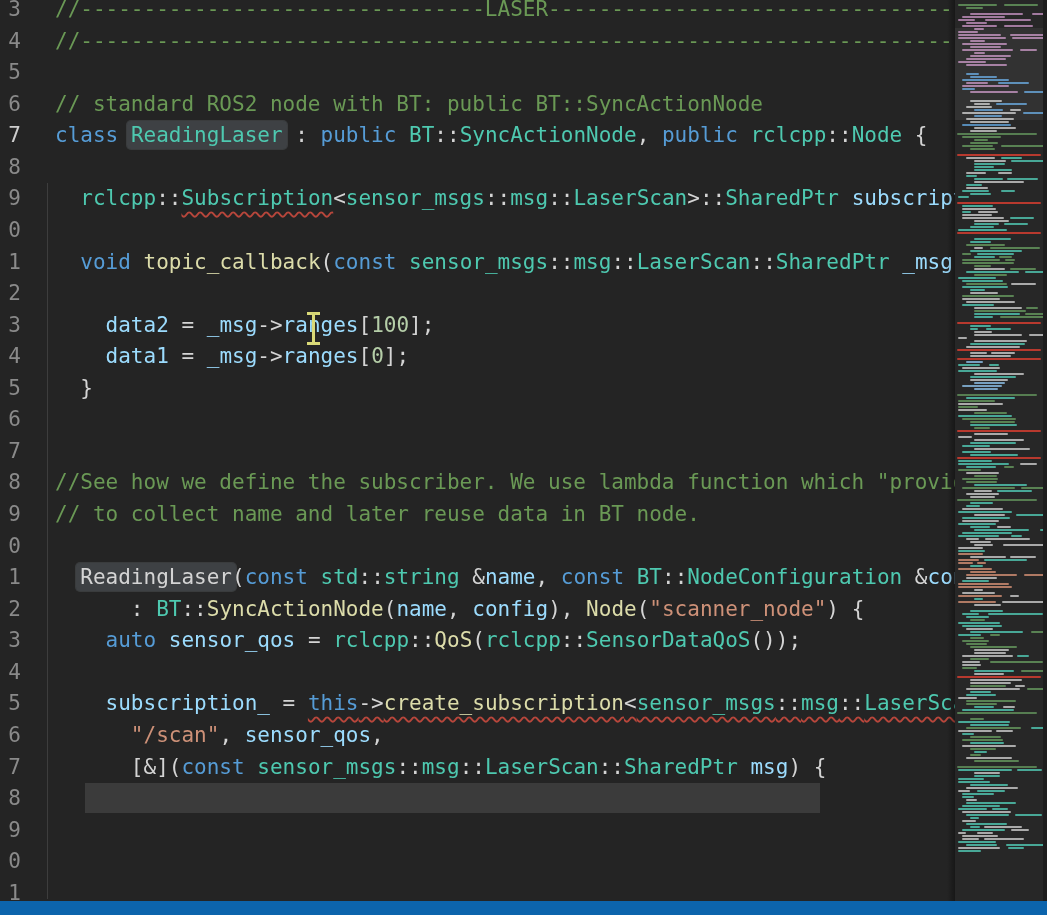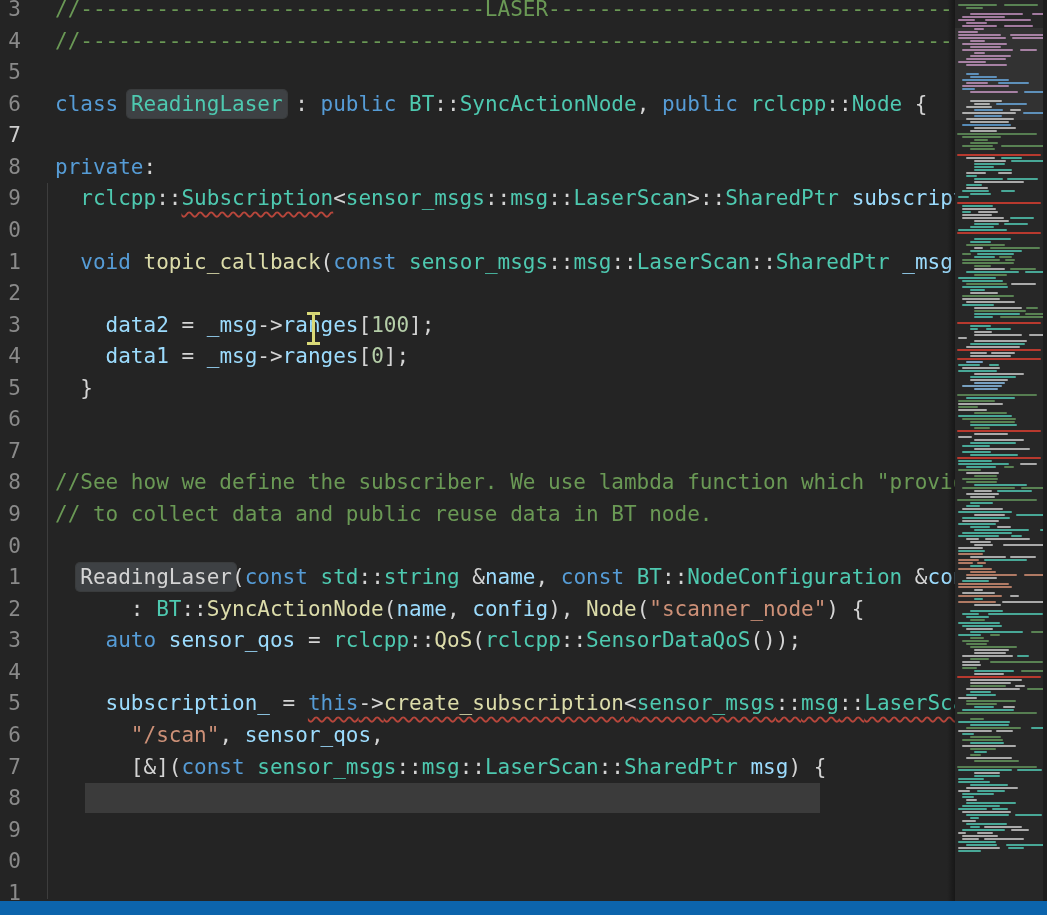--- a/index.html
+++ b/index.html
@@ -78,34 +78,34 @@
       <div class="lnum">7</div>
       <div class="lnum">8</div>
       <div class="lnum">9</div>
       <div class="lnum">0</div>
       <div class="lnum">1</div>
     </div>
   <div id="code">
       <div class="cline"><span class="tok" style="color: rgb(106, 153, 85); position: relative;">//--------------------------------LASER--------------------------------------------------------------</span></div>
       <div class="cline"><span class="tok" style="color: rgb(106, 153, 85); position: relative;">//------------------------------------------------------------------------------------------------------</span></div>
       <div class="cline"></div>
+      <div class="cline"><span class="tok" style="color: rgb(106, 153, 85); position: relative;">// standard ROS2 node with BT: public BT::SyncActionNode</span></div>
       <div class="cline"><span class="tok" style="color: rgb(86, 156, 214); position: relative;">class</span><span class="tok" style="color: rgb(212, 212, 212); position: relative;"> </span><span class="tok hl" style="color: rgb(78, 201, 176); position: relative;">ReadingLaser</span><span class="tok" style="color: rgb(212, 212, 212); position: relative;"> : </span><span class="tok" style="color: rgb(86, 156, 214); position: relative;">public</span><span class="tok" style="color: rgb(212, 212, 212); position: relative;"> </span><span class="tok" style="color: rgb(78, 201, 176); position: relative;">BT</span><span class="tok" style="color: rgb(212, 212, 212); position: relative;">::</span><span class="tok" style="color: rgb(78, 201, 176); position: relative;">SyncActionNode</span><span class="tok" style="color: rgb(212, 212, 212); position: relative;">, </span><span class="tok" style="color: rgb(86, 156, 214); position: relative;">public</span><span class="tok" style="color: rgb(212, 212, 212); position: relative;"> </span><span class="tok" style="color: rgb(78, 201, 176); position: relative;">rclcpp</span><span class="tok" style="color: rgb(212, 212, 212); position: relative;">::</span><span class="tok" style="color: rgb(78, 201, 176); position: relative;">Node</span><span class="tok" style="color: rgb(212, 212, 212); position: relative;"> {</span></div>
       <div class="cline"></div>
-      <div class="cline"><span class="tok" style="color: rgb(86, 156, 214); position: relative;">private</span><span class="tok" style="color: rgb(212, 212, 212); position: relative;">:</span></div>
       <div class="cline"><span class="tok" style="color: rgb(212, 212, 212); position: relative;">  </span><span class="tok" style="color: rgb(78, 201, 176); position: relative;">rclcpp</span><span class="tok" style="color: rgb(212, 212, 212); position: relative;">::</span><span class="tok sq" style="color: rgb(78, 201, 176); position: relative;">Subscription</span><span class="tok" style="color: rgb(212, 212, 212); position: relative;">&lt;</span><span class="tok" style="color: rgb(78, 201, 176); position: relative;">sensor_msgs</span><span class="tok" style="color: rgb(212, 212, 212); position: relative;">::</span><span class="tok" style="color: rgb(78, 201, 176); position: relative;">msg</span><span class="tok" style="color: rgb(212, 212, 212); position: relative;">::</span><span class="tok" style="color: rgb(78, 201, 176); position: relative;">LaserScan</span><span class="tok" style="color: rgb(212, 212, 212); position: relative;">&gt;::</span><span class="tok" style="color: rgb(78, 201, 176); position: relative;">SharedPtr</span><span class="tok" style="color: rgb(212, 212, 212); position: relative;"> </span><span class="tok" style="color: rgb(156, 220, 254); position: relative;">subscription_;</span></div>
       <div class="cline"></div>
       <div class="cline"><span class="tok" style="color: rgb(212, 212, 212); position: relative;">  </span><span class="tok" style="color: rgb(86, 156, 214); position: relative;">void</span><span class="tok" style="color: rgb(212, 212, 212); position: relative;"> </span><span class="tok" style="color: rgb(220, 220, 170); position: relative;">topic_callback</span><span class="tok" style="color: rgb(212, 212, 212); position: relative;">(</span><span class="tok" style="color: rgb(86, 156, 214); position: relative;">const</span><span class="tok" style="color: rgb(212, 212, 212); position: relative;"> </span><span class="tok" style="color: rgb(78, 201, 176); position: relative;">sensor_msgs</span><span class="tok" style="color: rgb(212, 212, 212); position: relative;">::</span><span class="tok" style="color: rgb(78, 201, 176); position: relative;">msg</span><span class="tok" style="color: rgb(212, 212, 212); position: relative;">::</span><span class="tok" style="color: rgb(78, 201, 176); position: relative;">LaserScan</span><span class="tok" style="color: rgb(212, 212, 212); position: relative;">::</span><span class="tok" style="color: rgb(78, 201, 176); position: relative;">SharedPtr</span><span class="tok" style="color: rgb(212, 212, 212); position: relative;"> </span><span class="tok" style="color: rgb(156, 220, 254); position: relative;">_msg</span><span class="tok" style="color: rgb(212, 212, 212); position: relative;">) {</span></div>
       <div class="cline"></div>
       <div class="cline"><span class="tok" style="color: rgb(212, 212, 212); position: relative;">    </span><span class="tok" style="color: rgb(156, 220, 254); position: relative;">data2</span><span class="tok" style="color: rgb(212, 212, 212); position: relative;"> = </span><span class="tok" style="color: rgb(156, 220, 254); position: relative;">_msg</span><span class="tok" style="color: rgb(212, 212, 212); position: relative;">-&gt;</span><span class="tok" style="color: rgb(156, 220, 254); position: relative;">ranges</span><span class="tok" style="color: rgb(212, 212, 212); position: relative;">[</span><span class="tok" style="color: rgb(181, 206, 168); position: relative;">100</span><span class="tok" style="color: rgb(212, 212, 212); position: relative;">];</span></div>
       <div class="cline"><span class="tok" style="color: rgb(212, 212, 212); position: relative;">    </span><span class="tok" style="color: rgb(156, 220, 254); position: relative;">data1</span><span class="tok" style="color: rgb(212, 212, 212); position: relative;"> = </span><span class="tok" style="color: rgb(156, 220, 254); position: relative;">_msg</span><span class="tok" style="color: rgb(212, 212, 212); position: relative;">-&gt;</span><span class="tok" style="color: rgb(156, 220, 254); position: relative;">ranges</span><span class="tok" style="color: rgb(212, 212, 212); position: relative;">[</span><span class="tok" style="color: rgb(181, 206, 168); position: relative;">0</span><span class="tok" style="color: rgb(212, 212, 212); position: relative;">];</span></div>
       <div class="cline"><span class="tok" style="color: rgb(212, 212, 212); position: relative;">  }</span></div>
       <div class="cline"></div>
       <div class="cline"></div>
       <div class="cline"><span class="tok" style="color: rgb(106, 153, 85); position: relative;">//See how we define the subscriber. We use lambda function which "provides" us</span></div>
-      <div class="cline"><span class="tok" style="color: rgb(106, 153, 85); position: relative;">// to collect data and public reuse data in BT node.</span></div>
+      <div class="cline"><span class="tok" style="color: rgb(106, 153, 85); position: relative;">// to collect name and later reuse data in BT node.</span></div>
       <div class="cline"></div>
       <div class="cline"><span class="tok" style="color: rgb(212, 212, 212); position: relative;">  </span><span class="tok hl" style="color: rgb(212, 212, 212); position: relative;">ReadingLaser</span><span class="tok" style="color: rgb(212, 212, 212); position: relative;">(</span><span class="tok" style="color: rgb(86, 156, 214); position: relative;">const</span><span class="tok" style="color: rgb(212, 212, 212); position: relative;"> </span><span class="tok" style="color: rgb(78, 201, 176); position: relative;">std</span><span class="tok" style="color: rgb(212, 212, 212); position: relative;">::</span><span class="tok" style="color: rgb(78, 201, 176); position: relative;">string</span><span class="tok" style="color: rgb(212, 212, 212); position: relative;"> &amp;</span><span class="tok" style="color: rgb(156, 220, 254); position: relative;">name</span><span class="tok" style="color: rgb(212, 212, 212); position: relative;">, </span><span class="tok" style="color: rgb(86, 156, 214); position: relative;">const</span><span class="tok" style="color: rgb(212, 212, 212); position: relative;"> </span><span class="tok" style="color: rgb(78, 201, 176); position: relative;">BT</span><span class="tok" style="color: rgb(212, 212, 212); position: relative;">::</span><span class="tok" style="color: rgb(78, 201, 176); position: relative;">NodeConfiguration</span><span class="tok" style="color: rgb(212, 212, 212); position: relative;"> &amp;</span><span class="tok" style="color: rgb(156, 220, 254); position: relative;">config</span><span class="tok" style="color: rgb(212, 212, 212); position: relative;">)</span></div>
       <div class="cline"><span class="tok" style="color: rgb(212, 212, 212); position: relative;">      : </span><span class="tok" style="color: rgb(78, 201, 176); position: relative;">BT</span><span class="tok" style="color: rgb(212, 212, 212); position: relative;">::</span><span class="tok" style="color: rgb(220, 220, 170); position: relative;">SyncActionNode</span><span class="tok" style="color: rgb(212, 212, 212); position: relative;">(</span><span class="tok" style="color: rgb(156, 220, 254); position: relative;">name</span><span class="tok" style="color: rgb(212, 212, 212); position: relative;">, </span><span class="tok" style="color: rgb(156, 220, 254); position: relative;">config</span><span class="tok" style="color: rgb(212, 212, 212); position: relative;">), </span><span class="tok" style="color: rgb(220, 220, 170); position: relative;">Node</span><span class="tok" style="color: rgb(212, 212, 212); position: relative;">(</span><span class="tok" style="color: rgb(206, 145, 120); position: relative;">"scanner_node"</span><span class="tok" style="color: rgb(212, 212, 212); position: relative;">) {</span></div>
       <div class="cline"><span class="tok" style="color: rgb(212, 212, 212); position: relative;">    </span><span class="tok" style="color: rgb(86, 156, 214); position: relative;">auto</span><span class="tok" style="color: rgb(212, 212, 212); position: relative;"> </span><span class="tok" style="color: rgb(156, 220, 254); position: relative;">sensor_qos</span><span class="tok" style="color: rgb(212, 212, 212); position: relative;"> = </span><span class="tok" style="color: rgb(78, 201, 176); position: relative;">rclcpp</span><span class="tok" style="color: rgb(212, 212, 212); position: relative;">::</span><span class="tok" style="color: rgb(220, 220, 170); position: relative;">QoS</span><span class="tok" style="color: rgb(212, 212, 212); position: relative;">(</span><span class="tok" style="color: rgb(78, 201, 176); position: relative;">rclcpp</span><span class="tok" style="color: rgb(212, 212, 212); position: relative;">::</span><span class="tok" style="color: rgb(78, 201, 176); position: relative;">SensorDataQoS</span><span class="tok" style="color: rgb(212, 212, 212); position: relative;">());</span></div>
       <div class="cline"></div>
       <div class="cline"><span class="tok" style="color: rgb(212, 212, 212); position: relative;">    </span><span class="tok" style="color: rgb(156, 220, 254); position: relative;">subscription_</span><span class="tok" style="color: rgb(212, 212, 212); position: relative;"> = </span><span class="tok sq" style="color: rgb(86, 156, 214); position: relative;">this</span><span class="tok sq" style="color: rgb(212, 212, 212); position: relative;">-&gt;</span><span class="tok sq" style="color: rgb(220, 220, 170); position: relative;">create_subscription</span><span class="tok sq" style="color: rgb(212, 212, 212); position: relative;">&lt;</span><span class="tok sq" style="color: rgb(78, 201, 176); position: relative;">sensor_msgs</span><span class="tok sq" style="color: rgb(212, 212, 212); position: relative;">::</span><span class="tok sq" style="color: rgb(78, 201, 176); position: relative;">msg</span><span class="tok sq" style="color: rgb(212, 212, 212); position: relative;">::</span><span class="tok sq" style="color: rgb(78, 201, 176); position: relative;">LaserScan</span></div>
       <div class="cline"><span class="tok" style="color: rgb(212, 212, 212); position: relative;">      </span><span class="tok" style="color: rgb(206, 145, 120); position: relative;">"/scan"</span><span class="tok" style="color: rgb(212, 212, 212); position: relative;">, </span><span class="tok" style="color: rgb(156, 220, 254); position: relative;">sensor_qos</span><span class="tok" style="color: rgb(212, 212, 212); position: relative;">,</span></div>
       <div class="cline"><span class="tok" style="color: rgb(212, 212, 212); position: relative;">      [&amp;](</span><span class="tok" style="color: rgb(86, 156, 214); position: relative;">const</span><span class="tok" style="color: rgb(212, 212, 212); position: relative;"> </span><span class="tok" style="color: rgb(78, 201, 176); position: relative;">sensor_msgs</span><span class="tok" style="color: rgb(212, 212, 212); position: relative;">::</span><span class="tok" style="color: rgb(78, 201, 176); position: relative;">msg</span><span class="tok" style="color: rgb(212, 212, 212); position: relative;">::</span><span class="tok" style="color: rgb(78, 201, 176); position: relative;">LaserScan</span><span class="tok" style="color: rgb(212, 212, 212); position: relative;">::</span><span class="tok" style="color: rgb(78, 201, 176); position: relative;">SharedPtr</span><span class="tok" style="color: rgb(212, 212, 212); position: relative;"> </span><span class="tok" style="color: rgb(156, 220, 254); position: relative;">msg</span><span class="tok" style="color: rgb(212, 212, 212); position: relative;">) {</span></div>
       <div class="cline"><div id="sel41" style="left: 30px;"></div><span class="tok" style="color: rgb(212, 212, 212); position: relative;">        </span><span class="tok" style="color: rgb(220, 220, 170); position: relative;">topic_callback</span><span class="tok" style="color: rgb(212, 212, 212); position: relative;">(</span><span class="tok" style="color: rgb(156, 220, 254); position: relative;">msg</span><span class="tok" style="color: rgb(212, 212, 212); position: relative;">);</span></div>
     </div>

